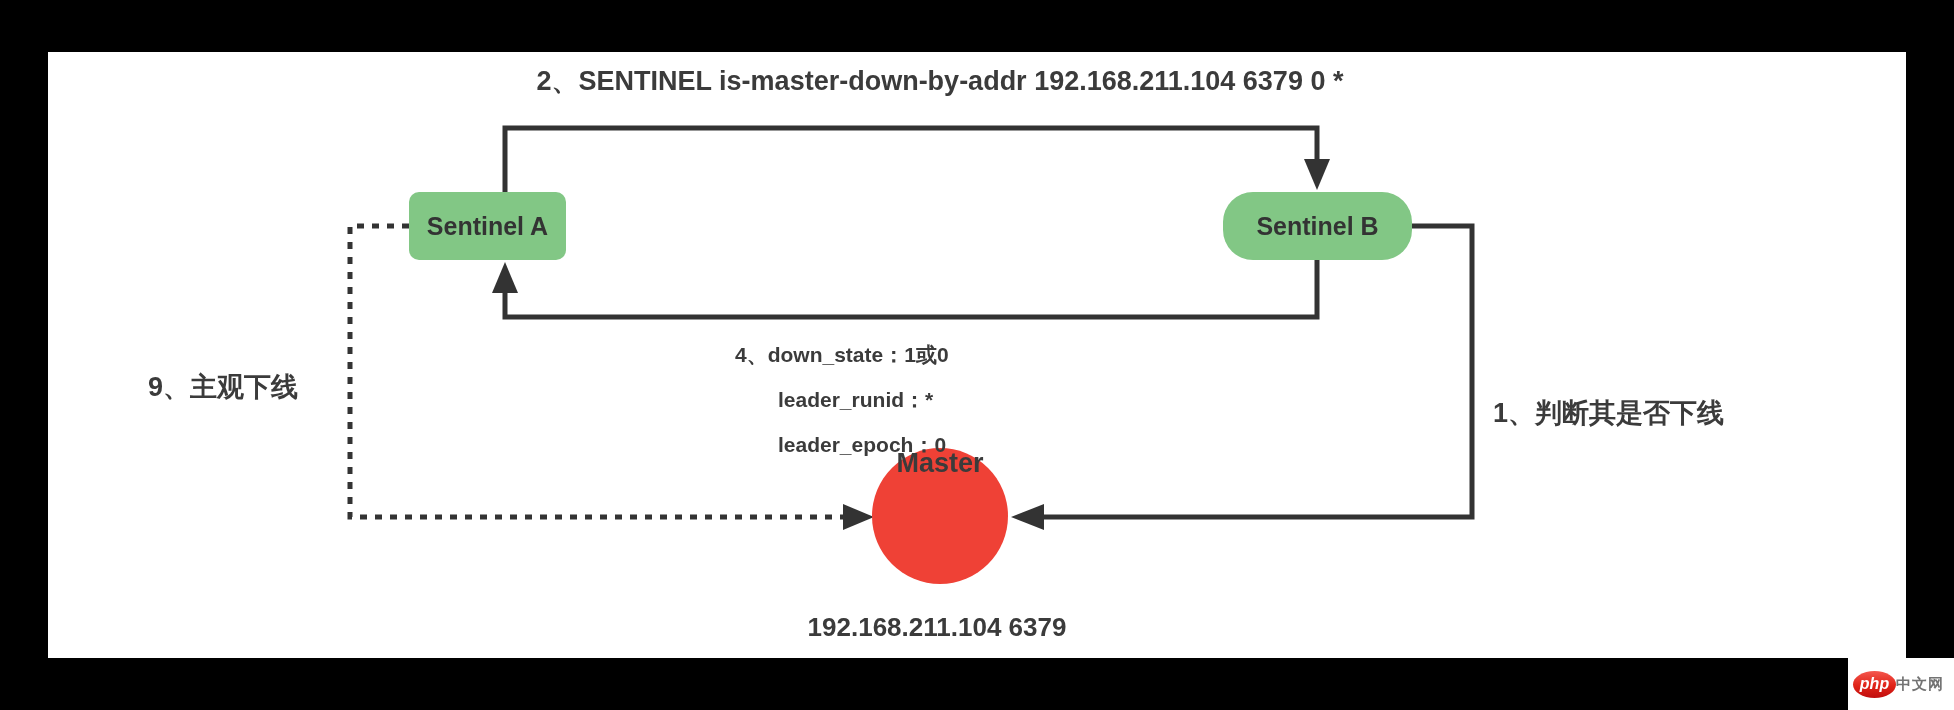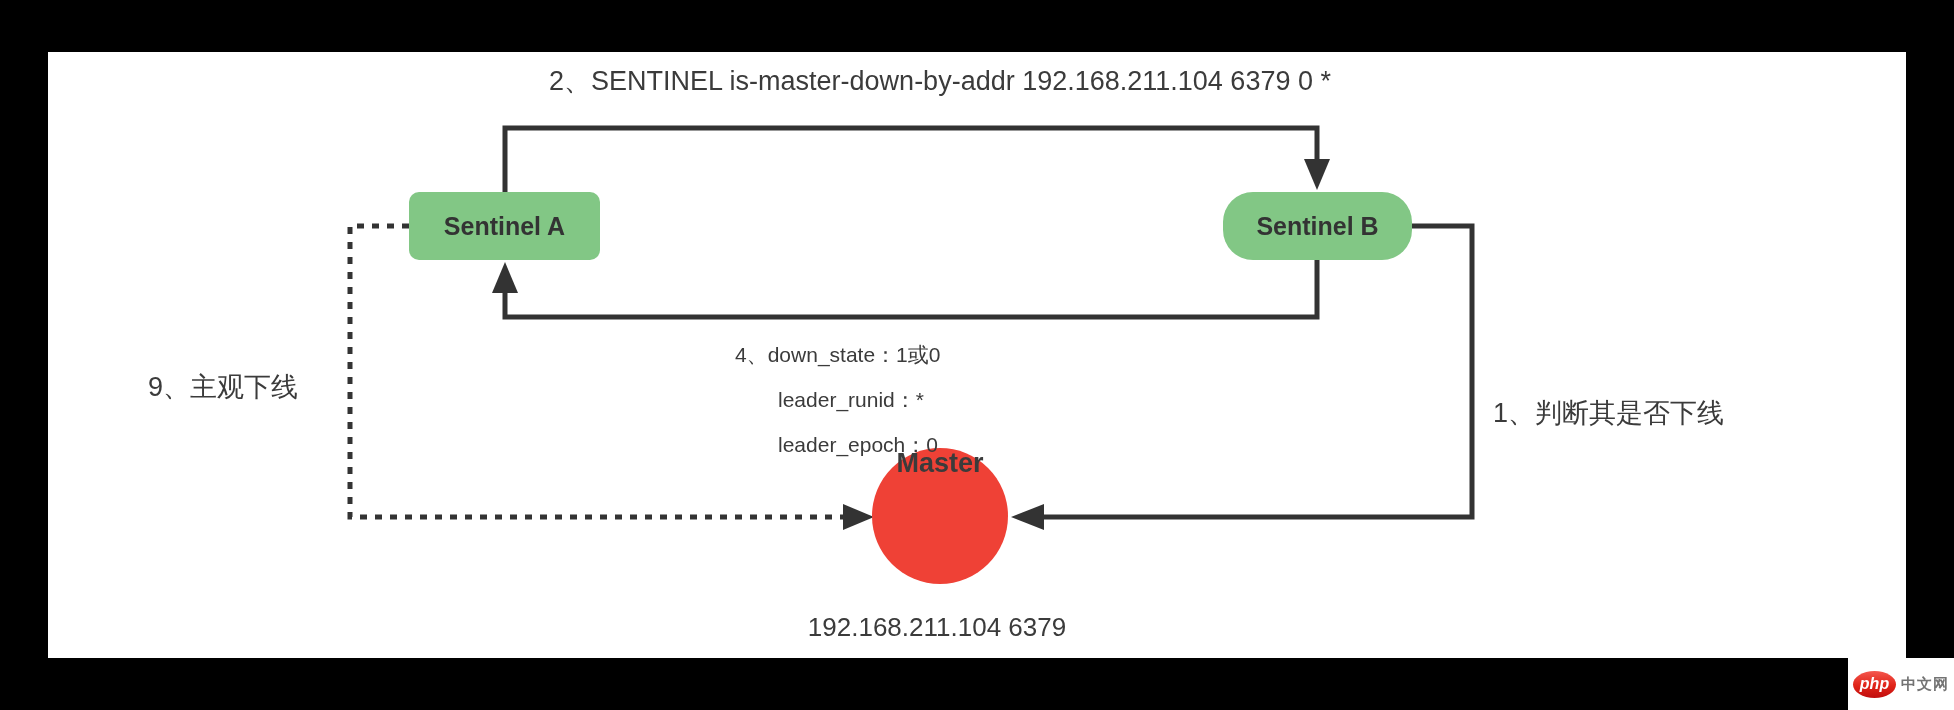--- a/index.html
+++ b/index.html
@@ -17,39 +17,39 @@
   svg.wires{position:absolute;left:0;top:0;width:1954px;height:710px;}
   .wire{fill:none;stroke:#333333;stroke-width:5px;}
   .wire.dotted{stroke-dasharray:7 8;}
   .head{fill:#333333;stroke:none;}
   
   .node-box{
     position:absolute;background:#82C785;border-radius:10px;
     display:flex;align-items:center;justify-content:center;
     font-size:25px;font-weight:700;color:#333333;
   }
-  .node-a{left:409px;top:192px;width:191px;height:68px;}
+  .node-a{left:409px;top:192px;width:157px;height:68px;}
   .node-b{left:1223px;top:192px;width:189px;height:68px;border-radius:30px;}
   .node-master{
     position:absolute;left:872px;top:448px;width:136px;height:136px;border-radius:50%;
     background:#EF4136;display:flex;align-items:flex-start;justify-content:center;
     font-size:27px;font-weight:700;color:#3b3b3b;
   }
   
-  .lbl{position:absolute;font-weight:400;white-space:nowrap;}
+  .lbl{position:absolute;font-weight:700;white-space:nowrap;}
   .lbl-title{left:940px;top:63px;transform:translateX(-50%);font-size:27px;}
   .lbl-step1{left:148px;top:369px;font-size:27px;}
   .lbl-step3{left:1493px;top:395px;font-size:27px;}
   .lbl-params{left:735px;top:338px;font-size:21px;line-height:33px;}
   .lbl-params .indent{margin-left:43px;margin-top:12px;}
   .lbl-address{left:937px;top:612px;transform:translateX(-50%);font-size:26px;}
   
   .watermark{
     position:absolute;left:1848px;top:658px;width:106px;height:52px;background:#ffffff;
-    display:flex;align-items:center;gap:5px;padding-left:5px;box-sizing:border-box;
+    display:flex;align-items:center;padding-left:5px;box-sizing:border-box;
   }
   .php-oval{
     display:inline-block;width:43px;height:27px;border-radius:50%;
     background:linear-gradient(180deg,#f4574e 0%,#e02317 55%,#c00d0d 100%);
     color:#ffffff;font-weight:700;font-style:italic;font-size:16px;
     text-align:center;line-height:26px;
   }
   .wm-site{font-size:15px;font-weight:700;color:#737373;letter-spacing:1px;}
 </style>
 </head>

